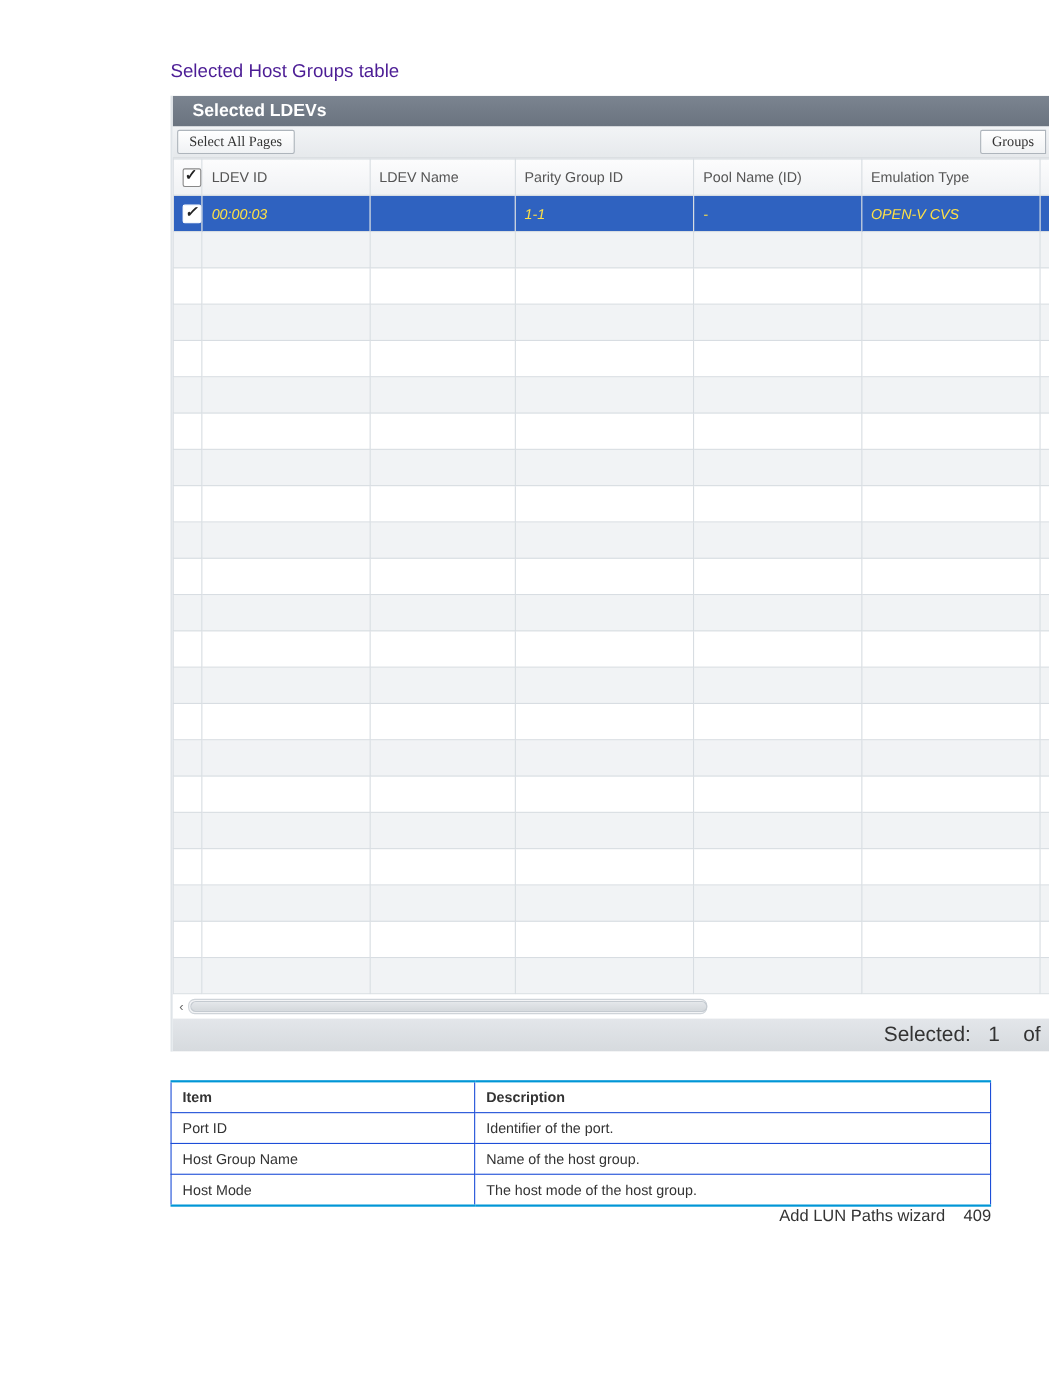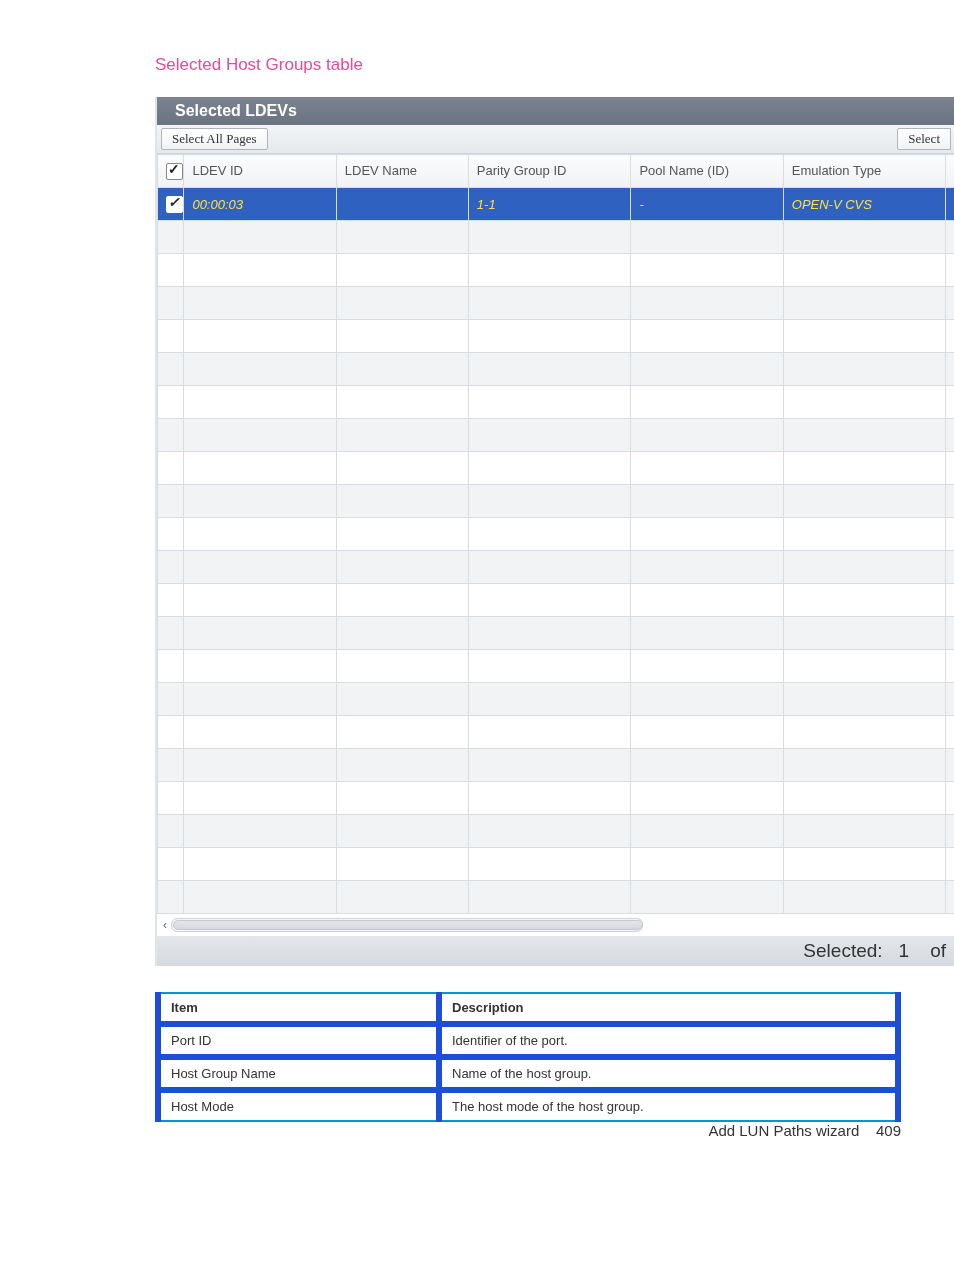--- a/index.html
+++ b/index.html
@@ -10,24 +10,24 @@
     font-size: 13px;
     color: #333;
     width: 954px;
   }
   .page {
     padding: 55px 0 40px 155px;
     box-sizing: border-box;
     width: 954px;
   }
   .section-title {
-    color: #ec4899;
+    color: #4c1d95;
     font-size: 17px;
     font-weight: normal;
-    margin: 0 0 22px 0;
+    margin: 0 0 12px 0;
   }
   .panel {
     border-left: 2px solid #dfe4e8;
     width: 797px;
     overflow: hidden;
   }
   .panel-header {
     background: linear-gradient(#7b8490,#6a737f);
     color: #fff;
     font-weight: bold;
@@ -141,21 +141,21 @@
     padding: 4px 8px 4px 8px;
     text-align:right;
   }
   .desc-table {
     margin-top: 26px;
     width: 746px;
     border-collapse: collapse;
     font-size: 13px;
   }
   .desc-table th, .desc-table td {
-    border: 6px solid #1d4ed8;
+    border: 1px solid #1d4ed8;
     padding: 6px 10px;
     text-align:left;
     vertical-align:top;
   }
   .desc-table th {
     font-weight: bold;
     background:#fff;
     border-top: 2px solid #0096d6;
   }
   .desc-table th.col-item { width: 255px; }
@@ -170,21 +170,21 @@
 </head>
 <body>
 
 <div class="page">
   <h2 class="section-title">Selected Host Groups table</h2>
 
   <div class="panel">
     <div class="panel-header">Selected LDEVs</div>
     <div class="toolbar">
       <button class="btn">Select All Pages</button>
-      <button class="btn" style="border-top-right-radius:0;border-bottom-right-radius:0;margin-right:-1px;">Select</button>
+      <button class="btn" style="border-top-right-radius:0;border-bottom-right-radius:0;margin-right:-1px;">Groups</button>
     </div>
 
     <table class="grid">
       <colgroup>
         <col class="col-check">
           <col class="col-ldevid">
           <col class="col-ldevname">
           <col class="col-parity">
           <col class="col-pool">
           <col class="col-emul">

